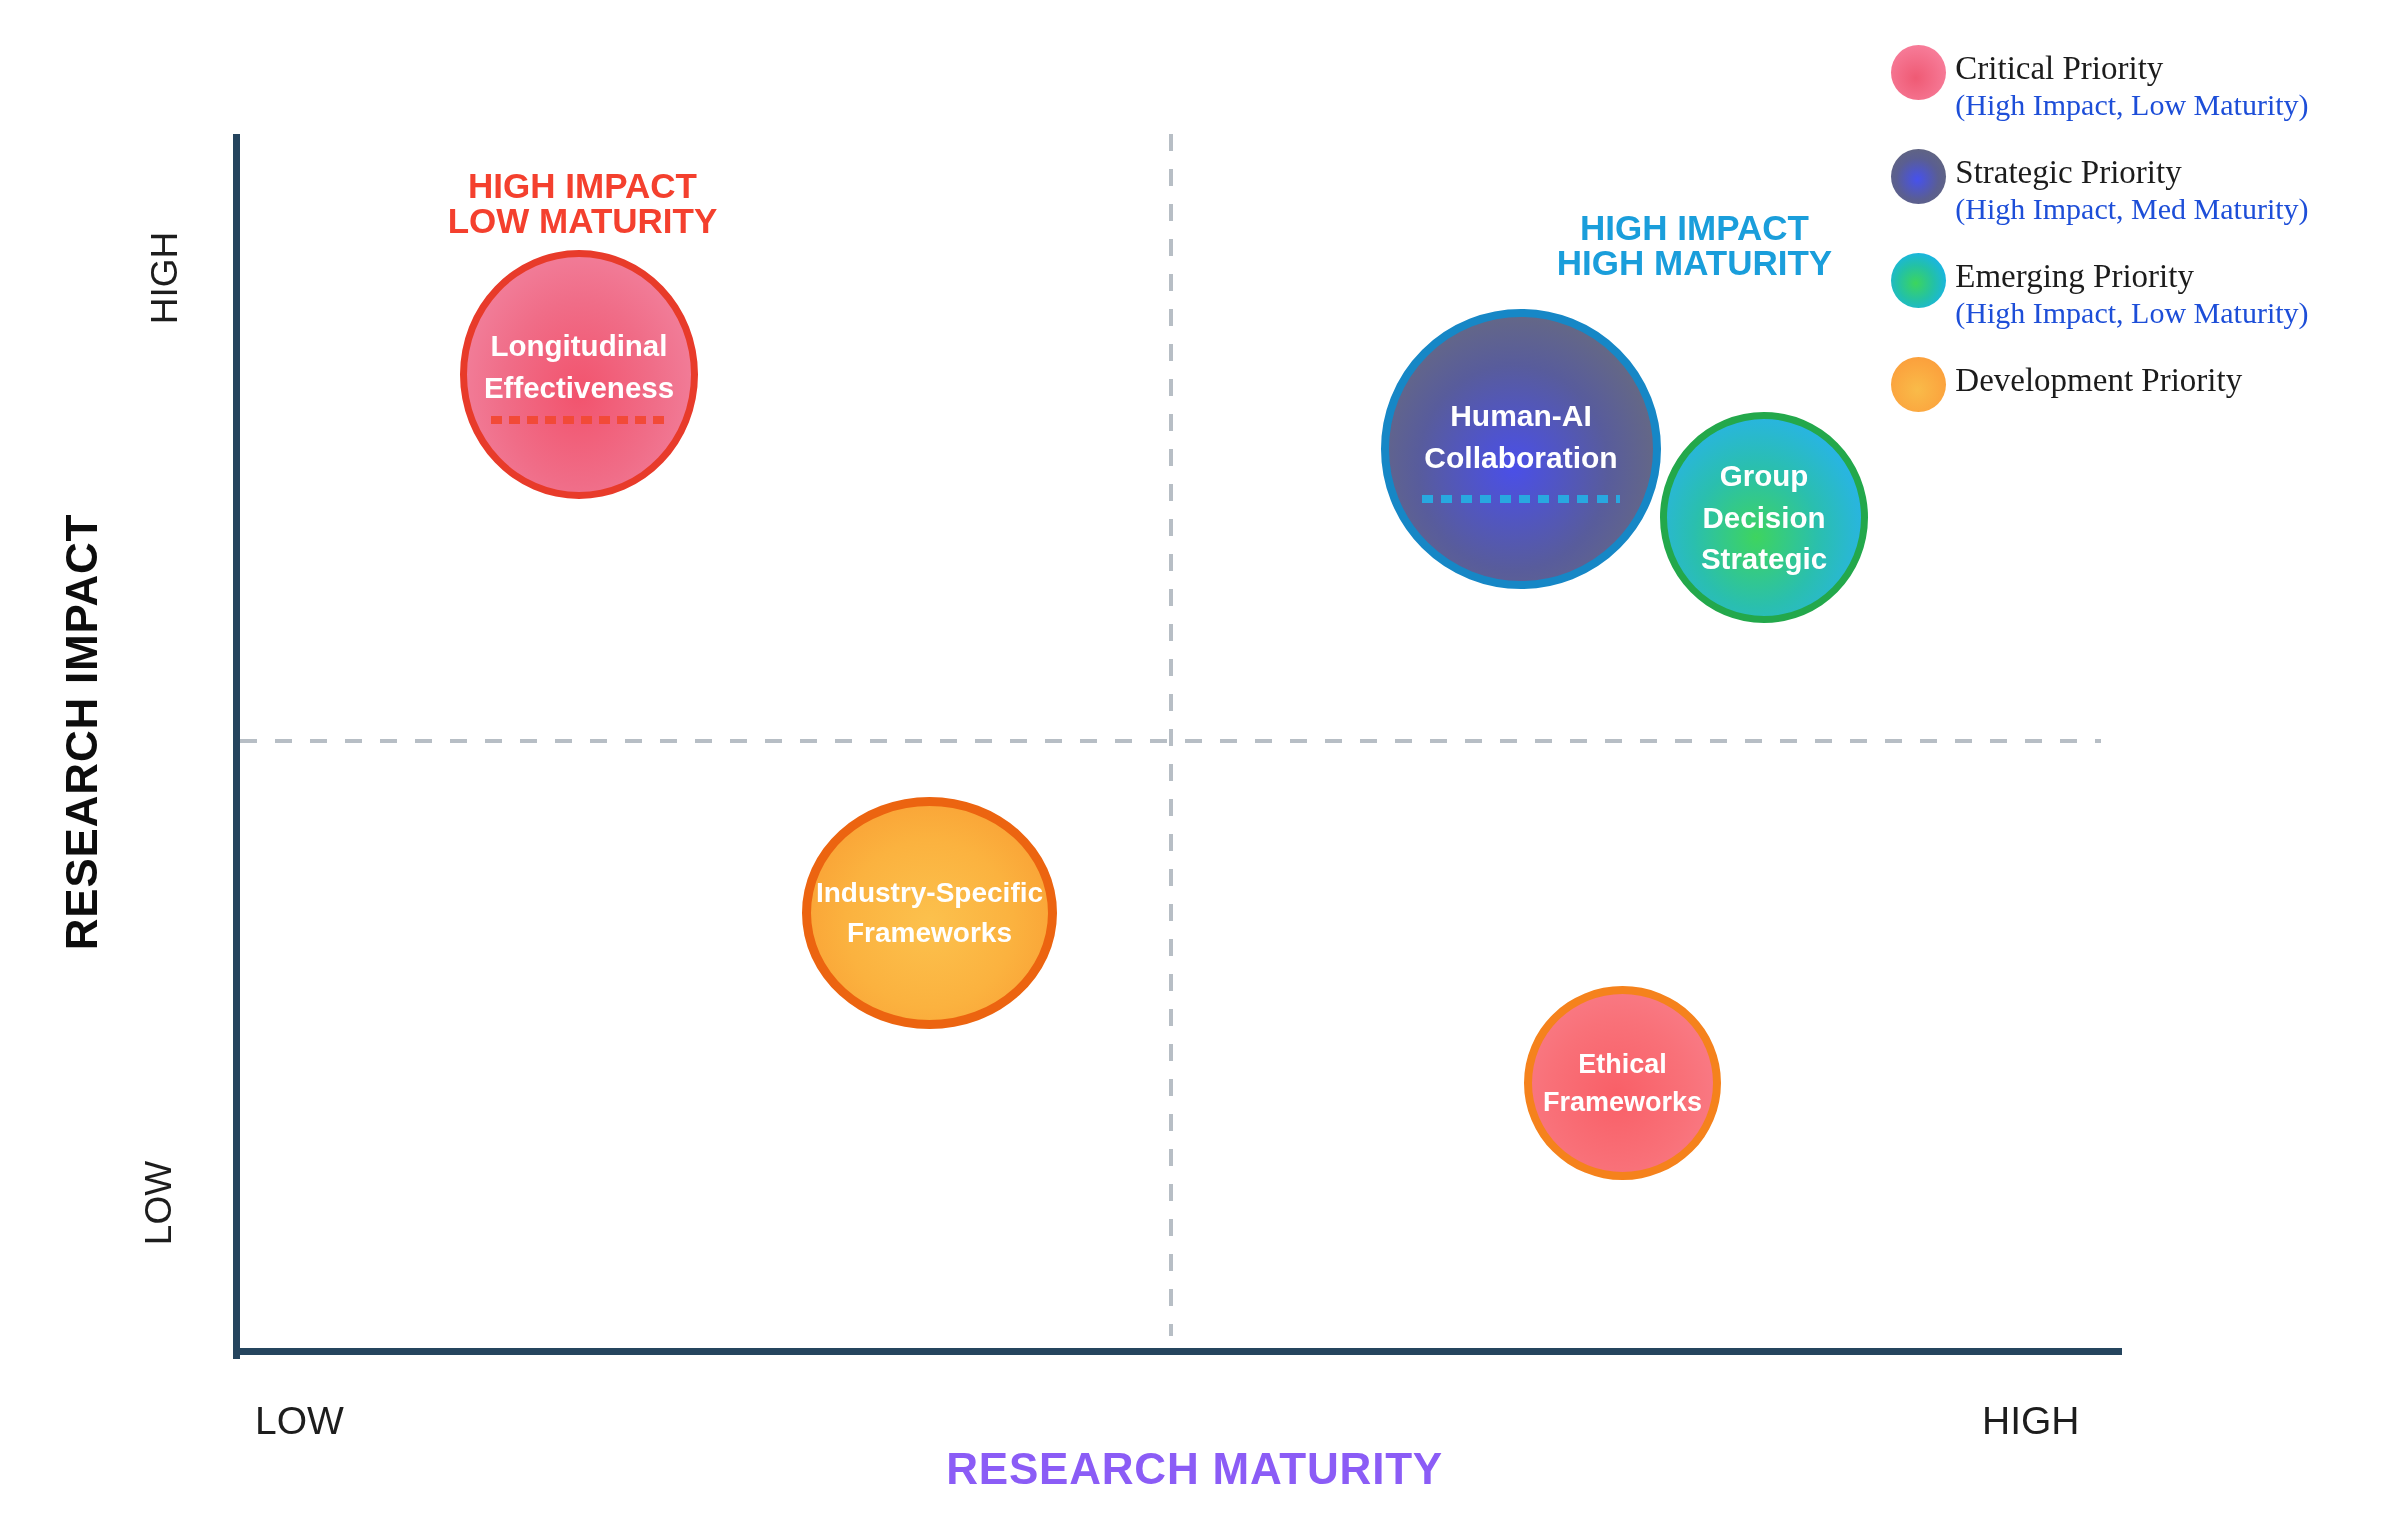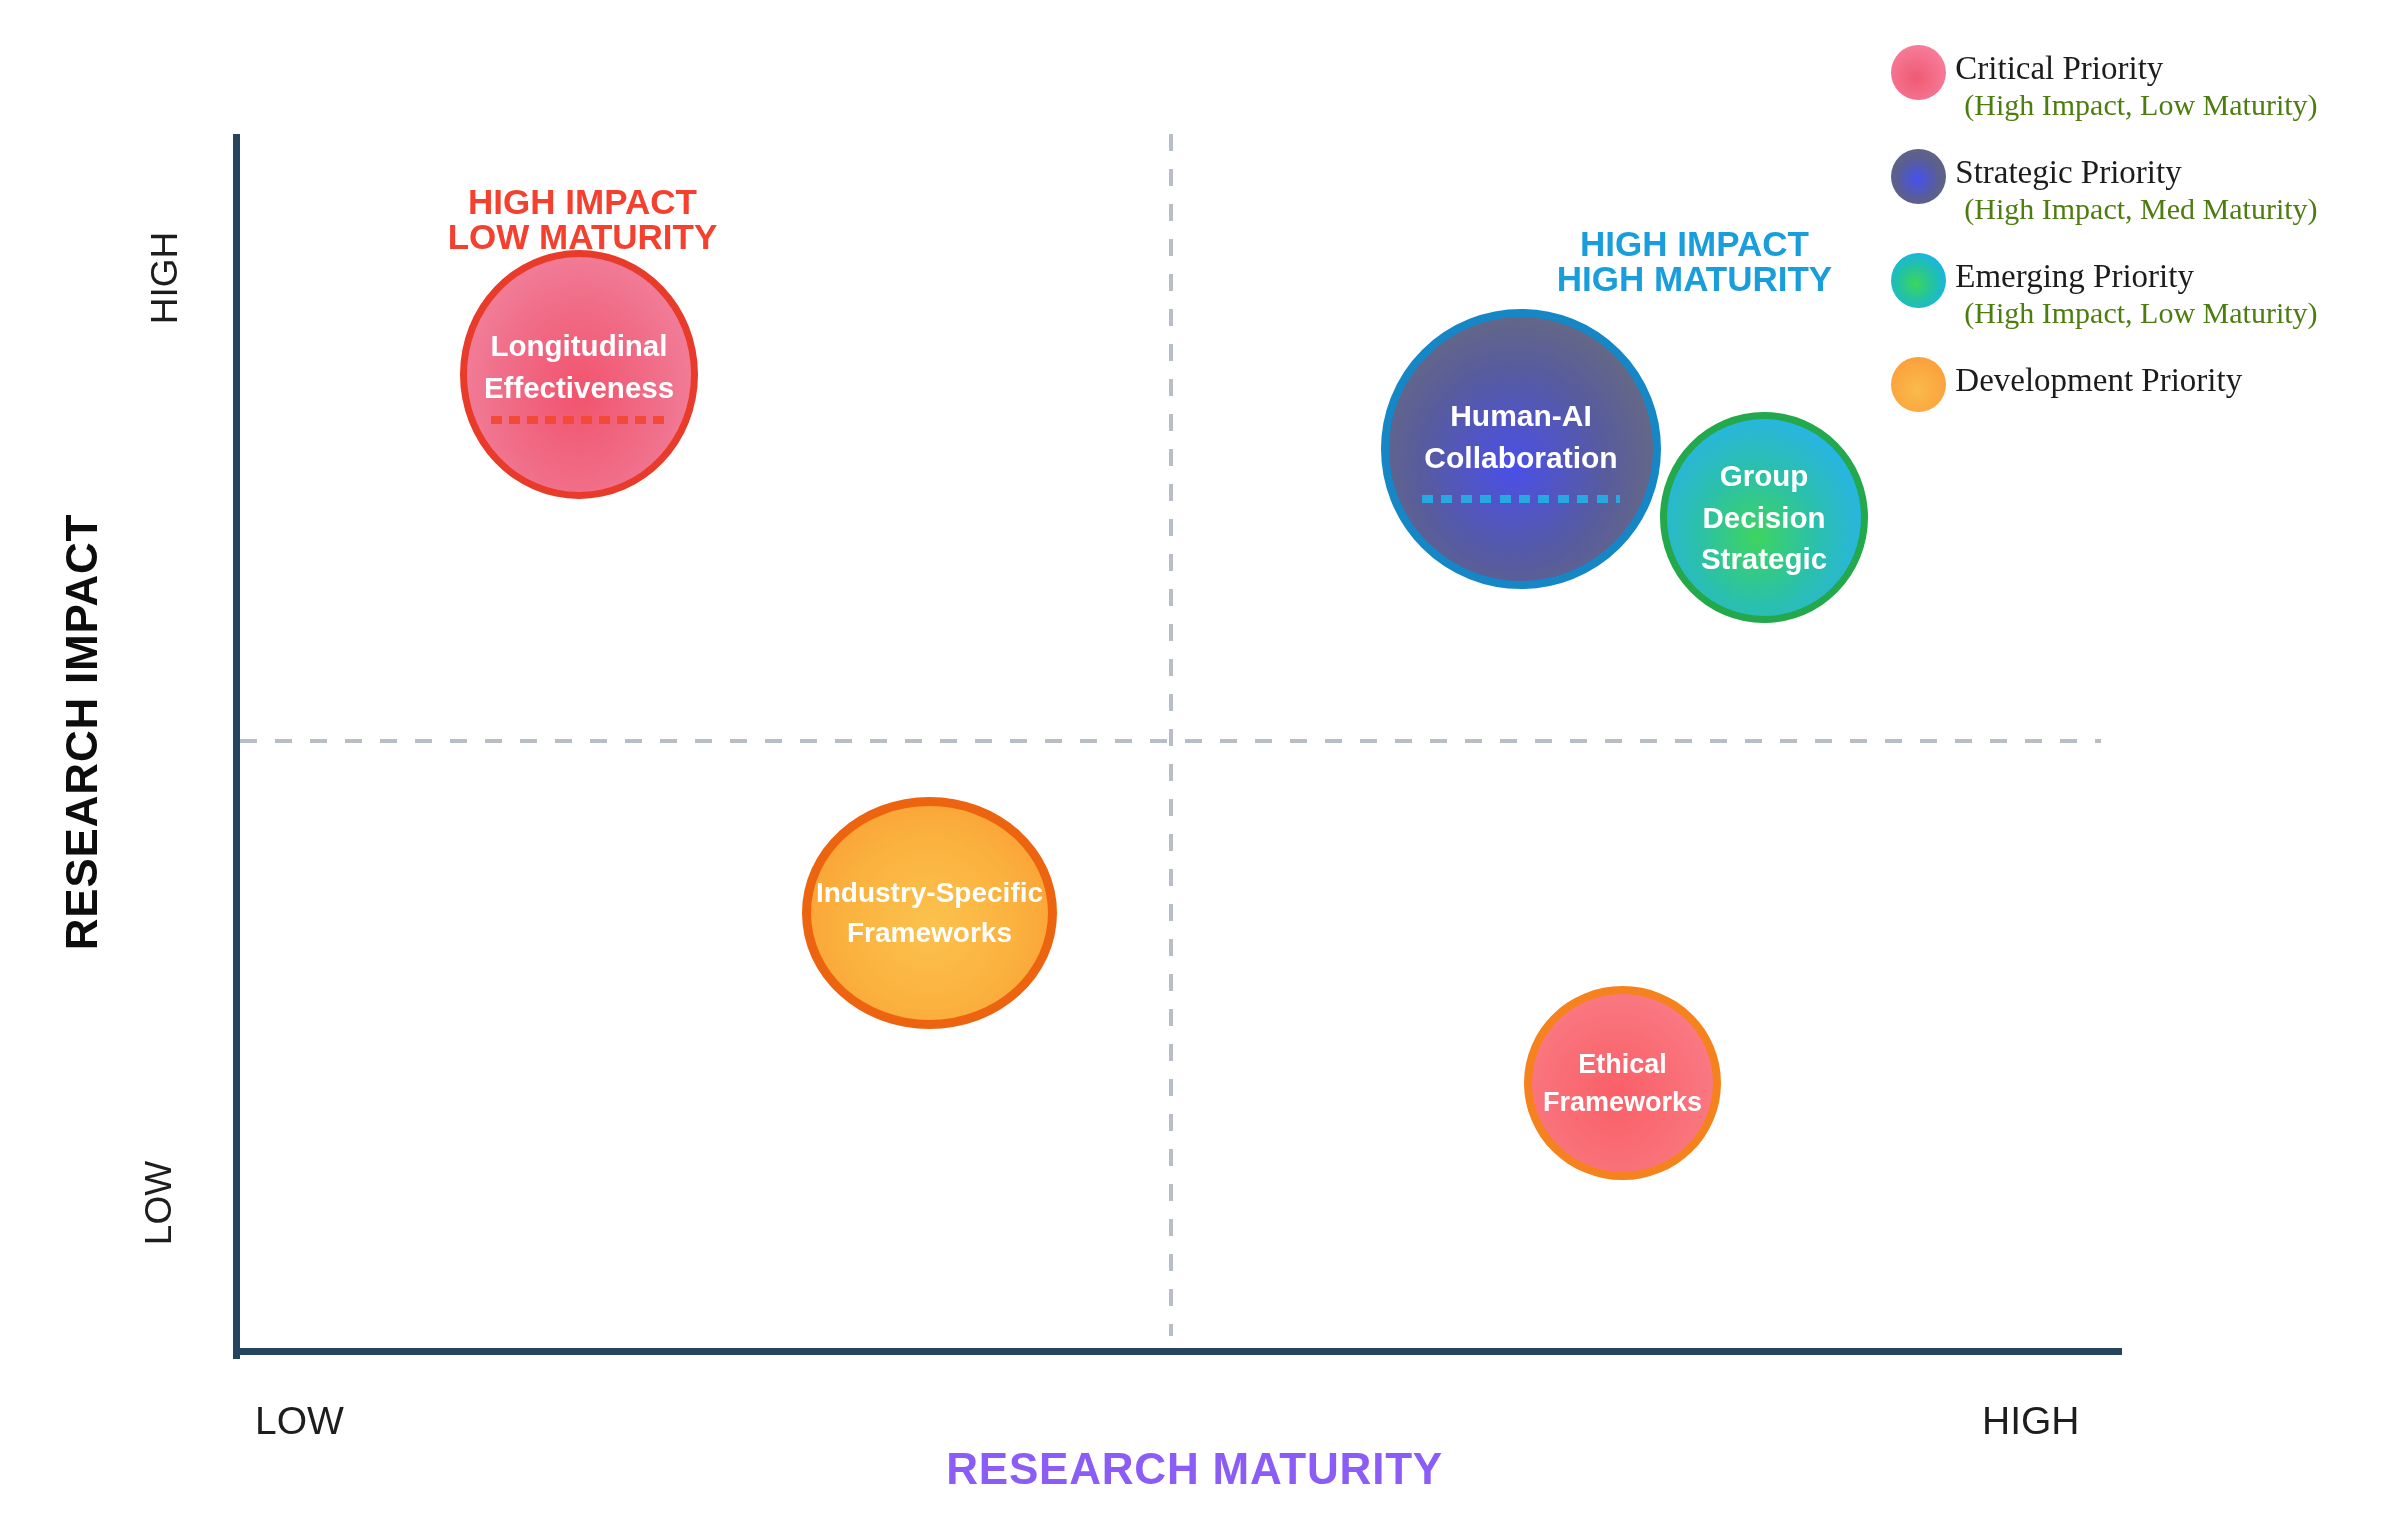--- a/index.html
+++ b/index.html
@@ -24,21 +24,21 @@
   .y-low{left:159px;top:1203px;font-size:37px;}
 
   
   .x-low{position:absolute;left:255px;top:1399px;font-size:39px;color:#1d1d1d;}
   .x-high{position:absolute;left:1982px;top:1399px;font-size:39px;color:#1d1d1d;}
   .x-title{position:absolute;left:899px;top:1444px;width:544px;text-align:right;
     font-size:44px;font-weight:bold;color:#8b5cf6;letter-spacing:0.8px;}
 
   
   .qlabel{position:absolute;width:435px;text-align:center;font-weight:bold;
-    font-size:35px;line-height:35px;letter-spacing:0px;margin-top:16px;}
+    font-size:35px;line-height:35px;letter-spacing:0px;}
   .q-red{left:365px;top:168px;color:#f4402e;}
   .q-blue{left:1477px;top:210px;color:#1a9edb;}
   .qlabel span{display:block;}
 
   
   .bubble{position:absolute;border-radius:50%;box-sizing:border-box;
     display:flex;align-items:center;justify-content:center;}
   .bubble-content{width:140%;text-align:center;color:#ffffff;font-weight:bold;line-height:1.42;}
   .bubble-content .bl{display:block;}
   .b-underline{margin:9.3px auto 0;}
@@ -64,21 +64,21 @@
 
   
   .legend{position:absolute;left:1891px;top:50px;display:flex;flex-direction:column;gap:31px;}
   .legend-item{display:flex;align-items:flex-start;gap:9.3px;font-family:Liberation Serif, serif;}
   .swatch{flex:none;width:55px;height:55px;border-radius:50%;margin-top:-4.7px;}
   .s-critical{background:radial-gradient(circle at 45% 60%,#ef5a74 0%,#f4708c 48%,#f8809d 82%);}
   .s-strategic{background:radial-gradient(circle at 48% 55%,#4651ee 0%,#5a5e92 50%,#63677b 85%);}
   .s-emerging{background:radial-gradient(circle at 45% 55%,#3cd55d 0%,#23c1a6 42%,#17b2f1 82%);}
   .s-development{background:radial-gradient(circle at 48% 60%,#f9bb49 0%,#fba840 52%,#fb9c3a 88%);}
   .legend-title{font-size:33px;line-height:37px;color:#1c1c1c;white-space:nowrap;}
-  .legend-sub{font-size:30px;line-height:36px;color:#4d7c0f;white-space:nowrap;margin-left:9px;}
+  .legend-sub{font-size:30px;line-height:36px;color:#1d4ed8;white-space:nowrap;}
 </style>
 </head>
 <body>
 
 <div id="stage">
 
   <div class="axis axis-y"></div>
   <div class="axis axis-x"></div>
 
   <div class="dash-v"></div>

